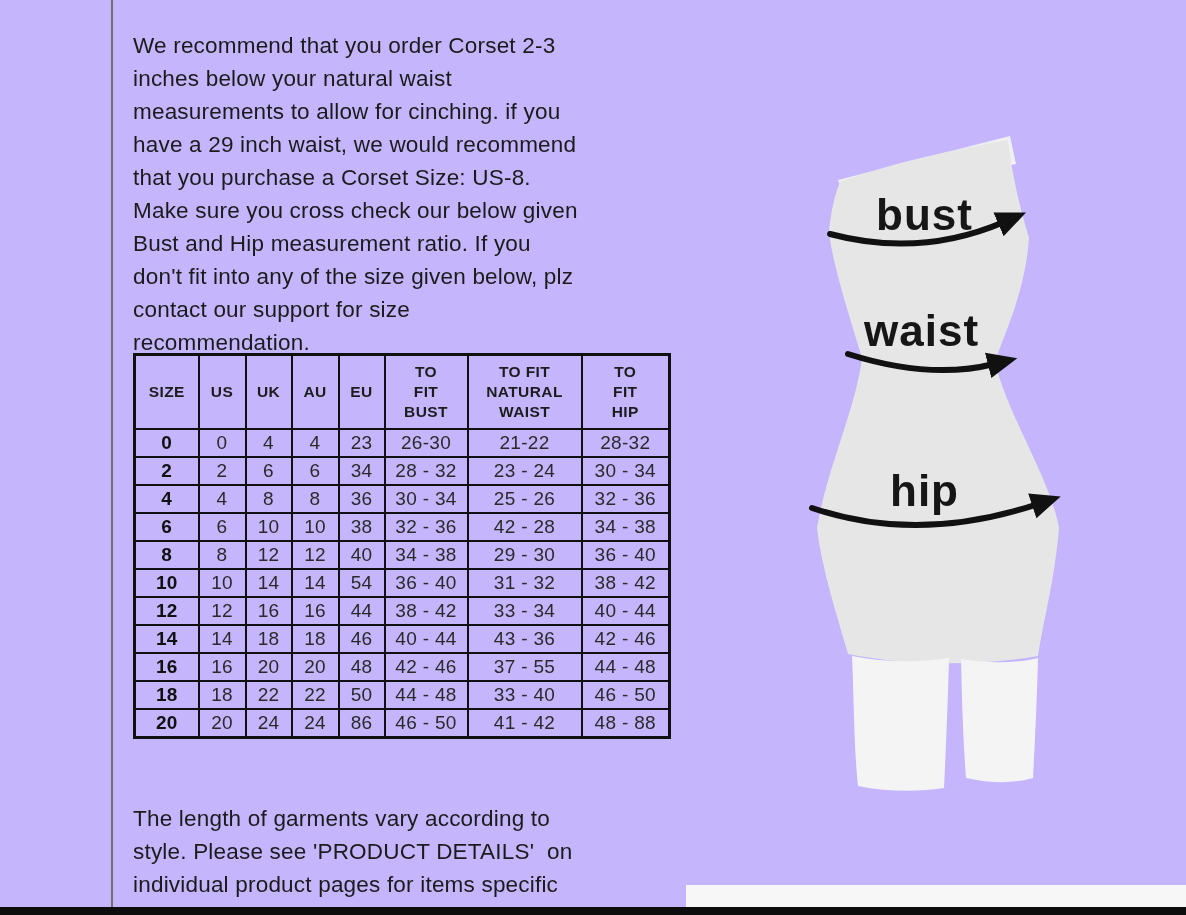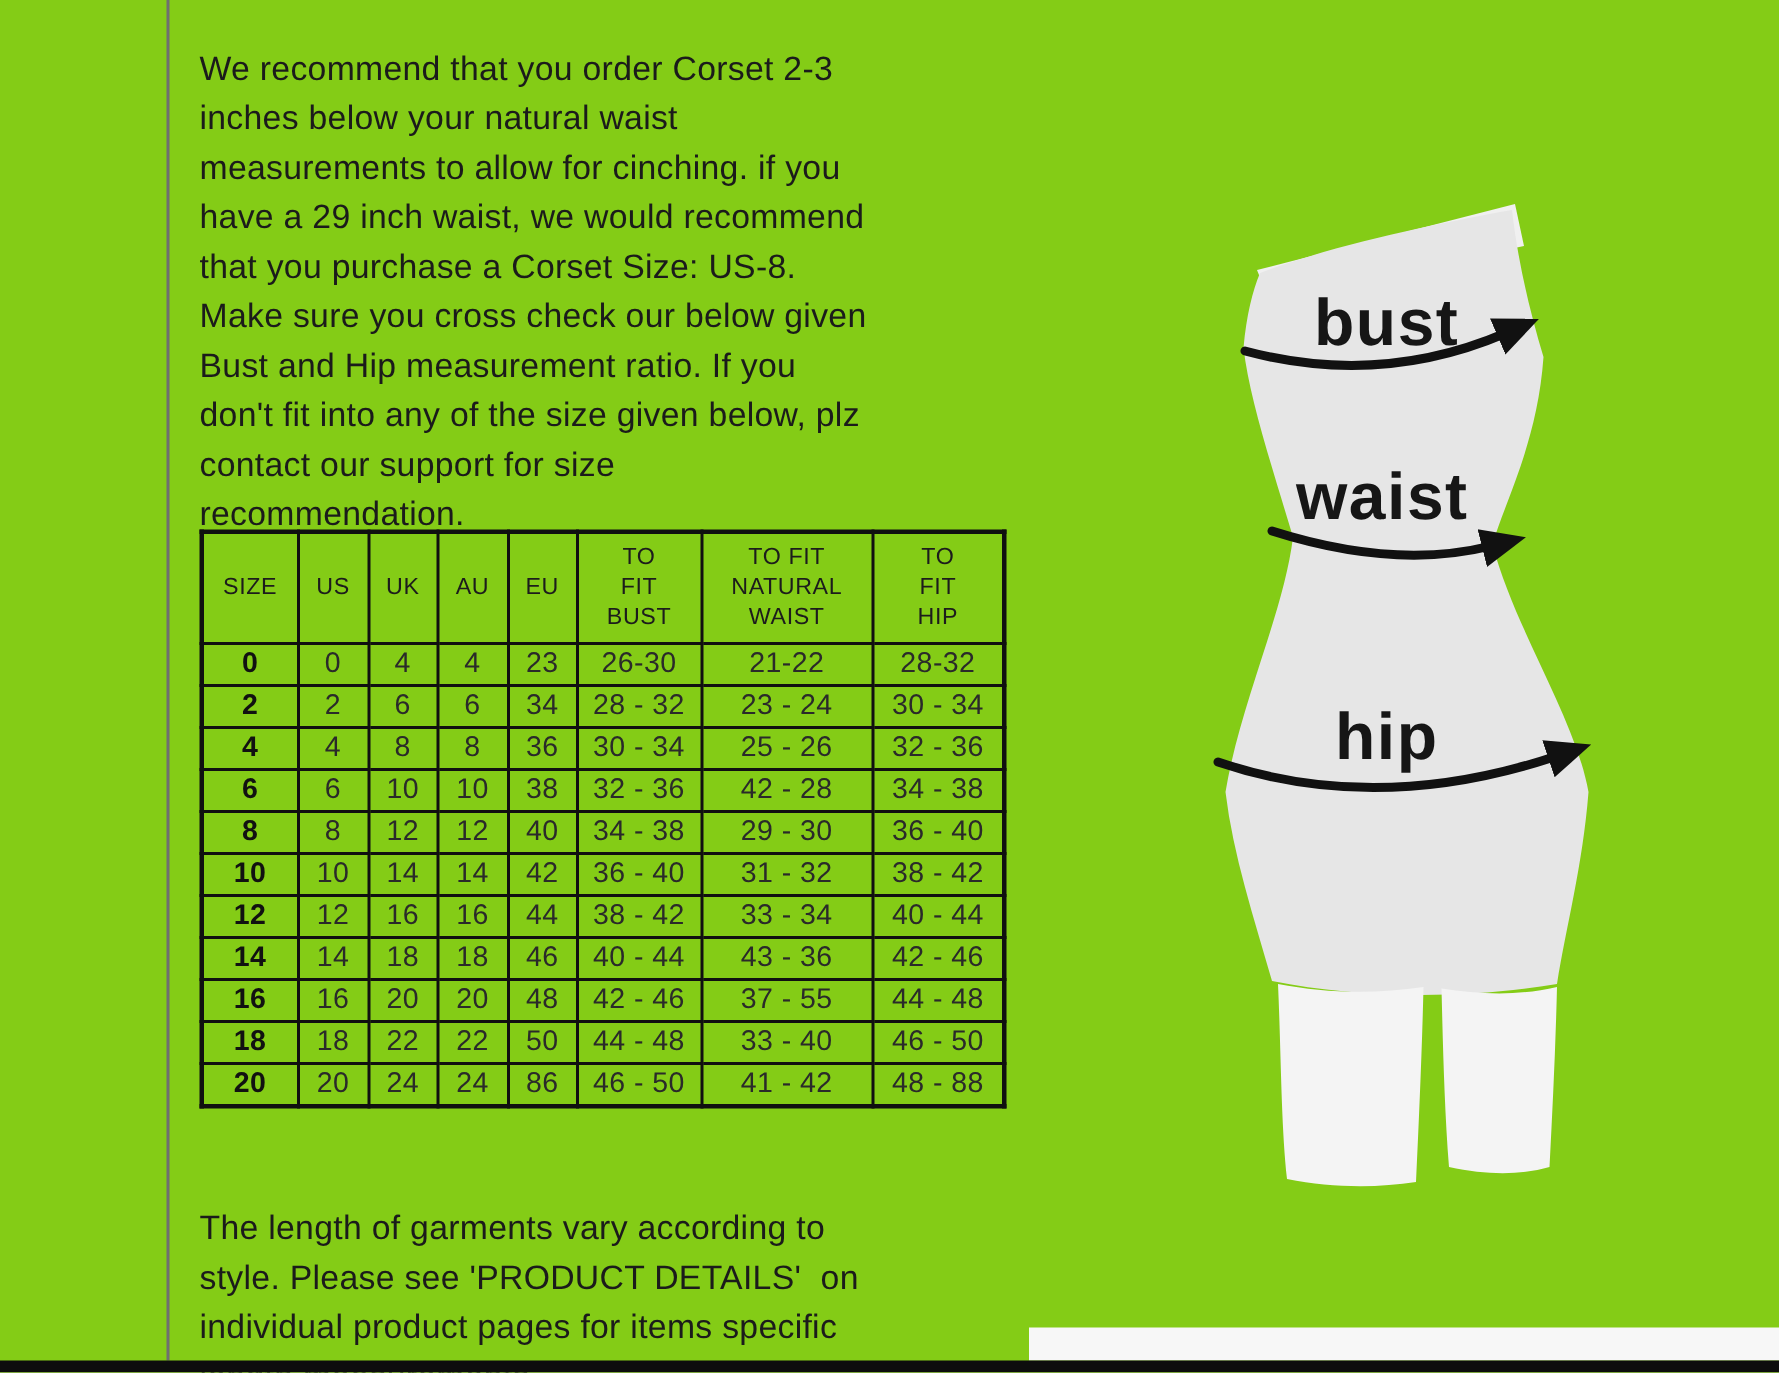--- a/index.html
+++ b/index.html
@@ -4,21 +4,21 @@
 <style>
   html, body { margin: 0; padding: 0; }
   body {
     font-family: "Liberation Sans", sans-serif;
     background: #ffffff;
   }
   .page {
     position: relative;
     width: 1186px;
     height: 915px;
-    background: #84cc16;
+    background: #c4b5fd;
     overflow: hidden;
   }
   .left-rule {
     position: absolute;
     left: 111px;
     top: 0;
     width: 2px;
     height: 907px;
     background: #6f6f6f;
   }
@@ -71,21 +71,21 @@
     color: #1c1c1c;
   }
   .size-table th, .size-table td {
     border: 2px solid #101010;
     text-align: center;
     vertical-align: middle;
     padding: 0;
   }
   .size-table th {
     font-size: 15.5px;
-    font-weight: normal;
+    font-weight: bold;
     letter-spacing: 0.4px;
     line-height: 1.3;
     height: 72px;
     white-space: pre-line;
     margin-top: 40px;
   }
   .size-table td {
     font-size: 19px;
     height: 26px;
     letter-spacing: 0.3px;
@@ -206,21 +206,21 @@
           <td>40</td>
           <td>34 - 38</td>
           <td>29 - 30</td>
           <td>36 - 40</td>
         </tr>
         <tr>
           <td>10</td>
           <td>10</td>
           <td>14</td>
           <td>14</td>
-          <td>42</td>
+          <td>54</td>
           <td>36 - 40</td>
           <td>31 - 32</td>
           <td>38 - 42</td>
         </tr>
         <tr>
           <td>12</td>
           <td>12</td>
           <td>16</td>
           <td>16</td>
           <td>44</td>

